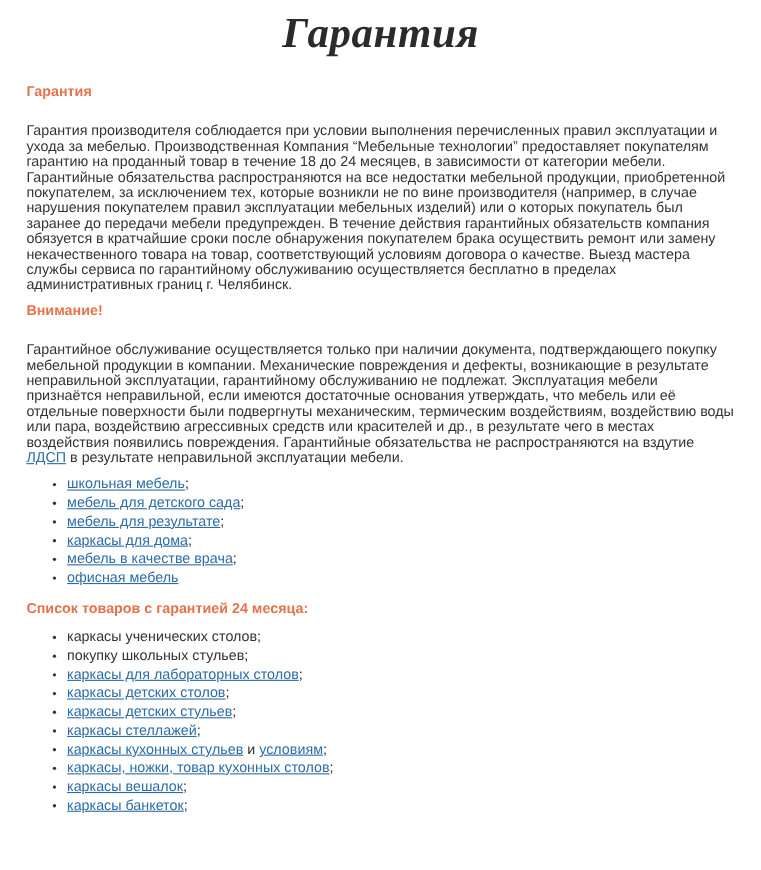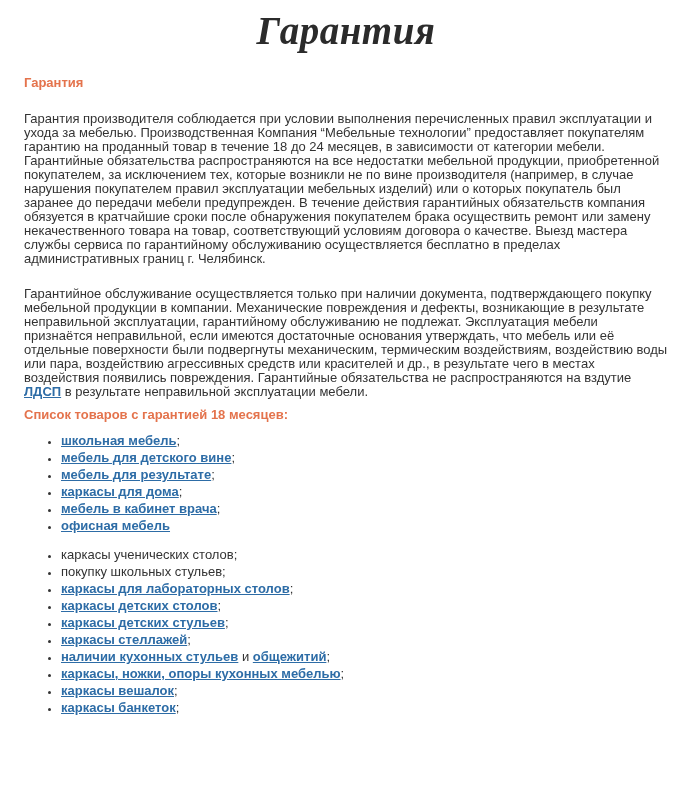--- a/index.html
+++ b/index.html
@@ -40,21 +40,20 @@
   }
   p.body-text {
     line-height: 14px;
     margin: 21px 0 8px 0;
     color: var(--text, #333333);
   }
   a.link {
     color: var(--link-blue, #2d6ca6);
     text-decoration: underline;
     cursor: pointer;
-    font-weight: bold;
   }
   ul.item-list {
     margin: 6px 0 12px 0;
     padding-left: 37px;
     list-style-type: disc;
   }
   ul.item-list li {
     line-height: 17px;
     padding: 0;
     margin: 0;
@@ -69,42 +68,43 @@
 <body>
 
 <div class="page">
 
   <h1 class="page-title">Гарантия</h1>
 
   <h3 class="orange-heading first">Гарантия</h3>
 
   <p class="body-text">Гарантия производителя соблюдается при условии выполнения перечисленных правил эксплуатации и ухода за мебелью. Производственная Компания “Мебельные технологии” предоставляет покупателям гарантию на проданный товар в течение 18 до 24 месяцев, в зависимости от категории мебели. Гарантийные обязательства распространяются на все недостатки мебельной продукции, приобретенной покупателем, за исключением тех, которые возникли не по вине производителя (например, в случае нарушения покупателем правил эксплуатации мебельных изделий) или о которых покупатель был заранее до передачи мебели предупрежден. В течение действия гарантийных обязательств компания обязуется в кратчайшие сроки после обнаружения покупателем брака осуществить ремонт или замену некачественного товара на товар, соответствующий условиям договора о качестве. Выезд мастера службы сервиса по гарантийному обслуживанию осуществляется бесплатно в пределах административных границ г. Челябинск.</p>
 
+  <h3 class="orange-heading">Внимание!</h3>
 
   <p class="body-text"><span>Гарантийное обслуживание осуществляется только при наличии документа, подтверждающего покупку мебельной продукции в компании. Механические повреждения и дефекты, возникающие в результате неправильной эксплуатации, гарантийному обслуживанию не подлежат. Эксплуатация мебели признаётся неправильной, если имеются достаточные основания утверждать, что мебель или её отдельные поверхности были подвергнуты механическим, термическим воздействиям, воздействию воды или пара, воздействию агрессивных средств или красителей и др., в результате чего в местах воздействия появились повреждения. Гарантийные обязательства не распространяются на вздутие </span><a class="link">ЛДСП</a><span> в результате неправильной эксплуатации мебели.</span></p>
 
-  <h3 class="orange-heading">Список товаров с гарантией 18 месяцев:</h3>
 
   <ul class="item-list">
     <li><a class="link">школьная мебель</a><span>;</span></li>
-    <li><a class="link">мебель для детского вине</a><span>;</span></li>
+    <li><a class="link">мебель для детского сада</a><span>;</span></li>
     <li><a class="link">мебель для результате</a><span>;</span></li>
     <li><a class="link">каркасы для дома</a><span>;</span></li>
-    <li><a class="link">мебель в кабинет врача</a><span>;</span></li>
+    <li><a class="link">мебель в качестве врача</a><span>;</span></li>
     <li><a class="link">офисная мебель</a><span></span></li>
   </ul>
 
+  <h3 class="orange-heading">Список товаров с гарантией 24 месяца:</h3>
 
   <ul class="item-list">
     <li><span>каркасы ученических столов;</span></li>
     <li><span>покупку школьных стульев;</span></li>
     <li><a class="link">каркасы для лабораторных столов</a><span>;</span></li>
     <li><a class="link">каркасы детских столов</a><span>;</span></li>
     <li><a class="link">каркасы детских стульев</a><span>;</span></li>
     <li><a class="link">каркасы стеллажей</a><span>;</span></li>
-    <li><a class="link">наличии кухонных стульев</a><span> и </span><a class="link">общежитий</a><span>;</span></li>
-    <li><a class="link">каркасы, ножки, опоры кухонных мебелью</a><span>;</span></li>
+    <li><a class="link">каркасы кухонных стульев</a><span> и </span><a class="link">условиям</a><span>;</span></li>
+    <li><a class="link">каркасы, ножки, товар кухонных столов</a><span>;</span></li>
     <li><a class="link">каркасы вешалок</a><span>;</span></li>
     <li><a class="link">каркасы банкеток</a><span>;</span></li>
 
   </ul>
 
 </div>
 
 </body></html>

